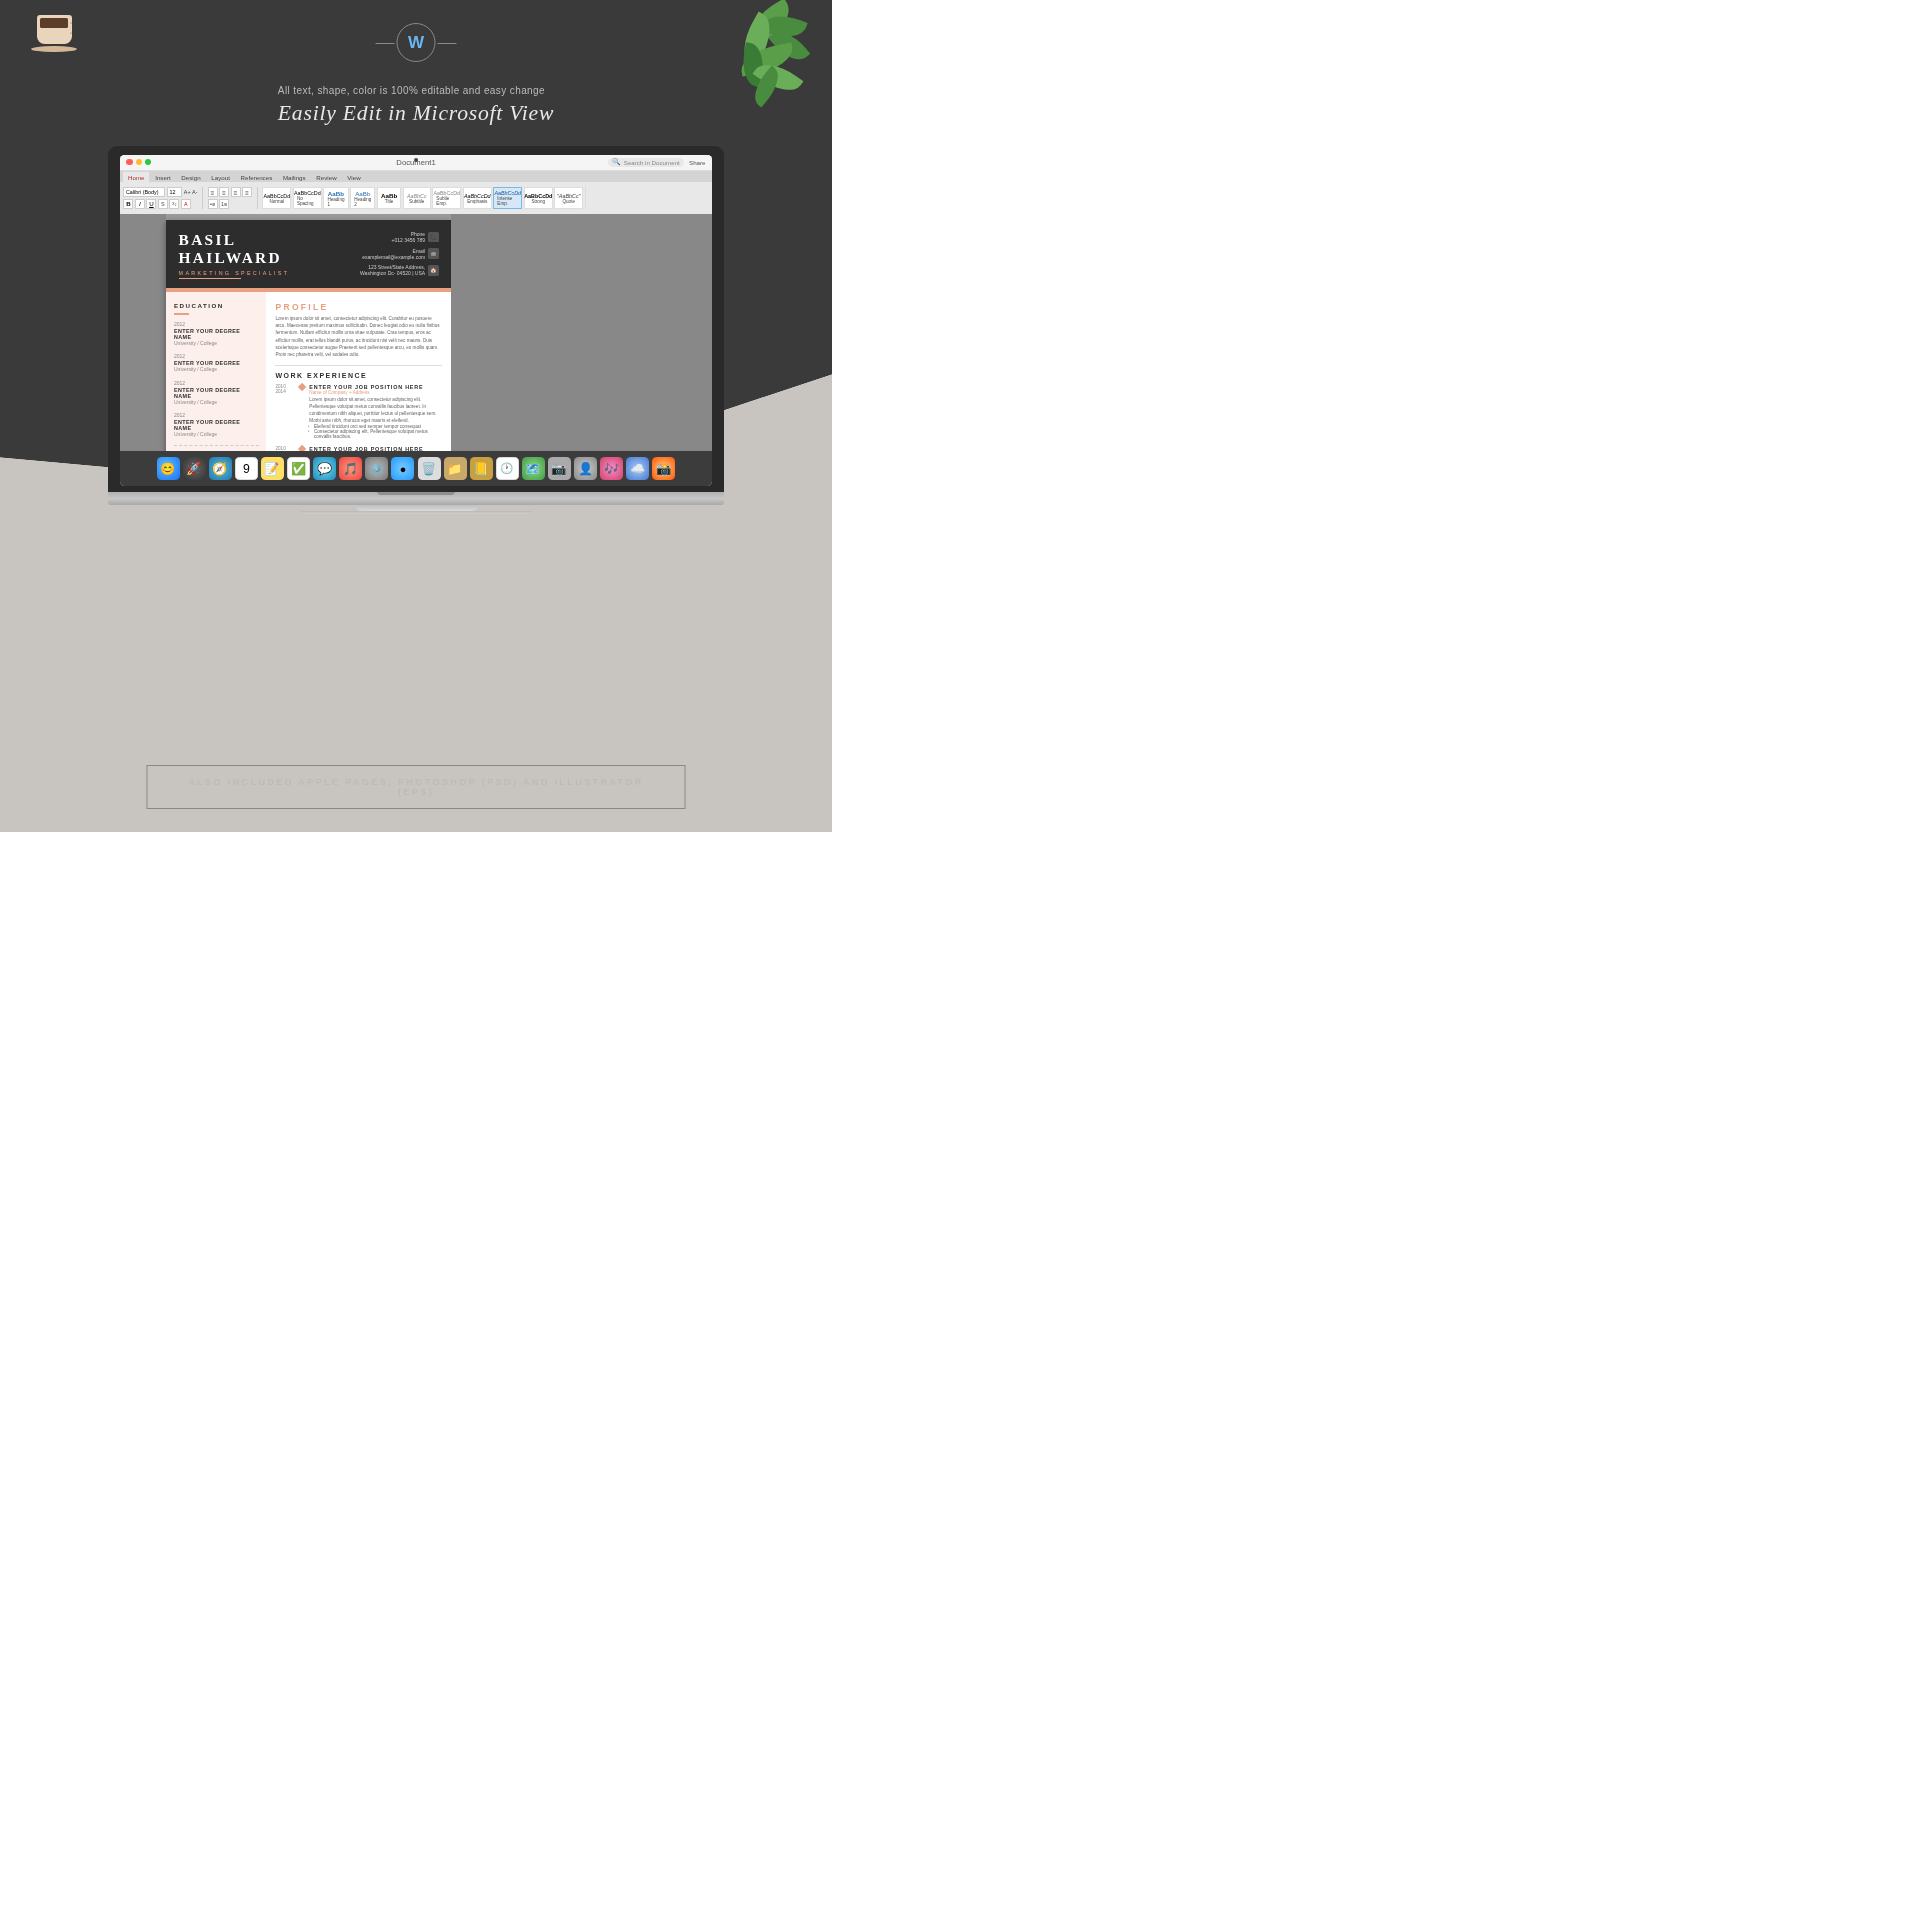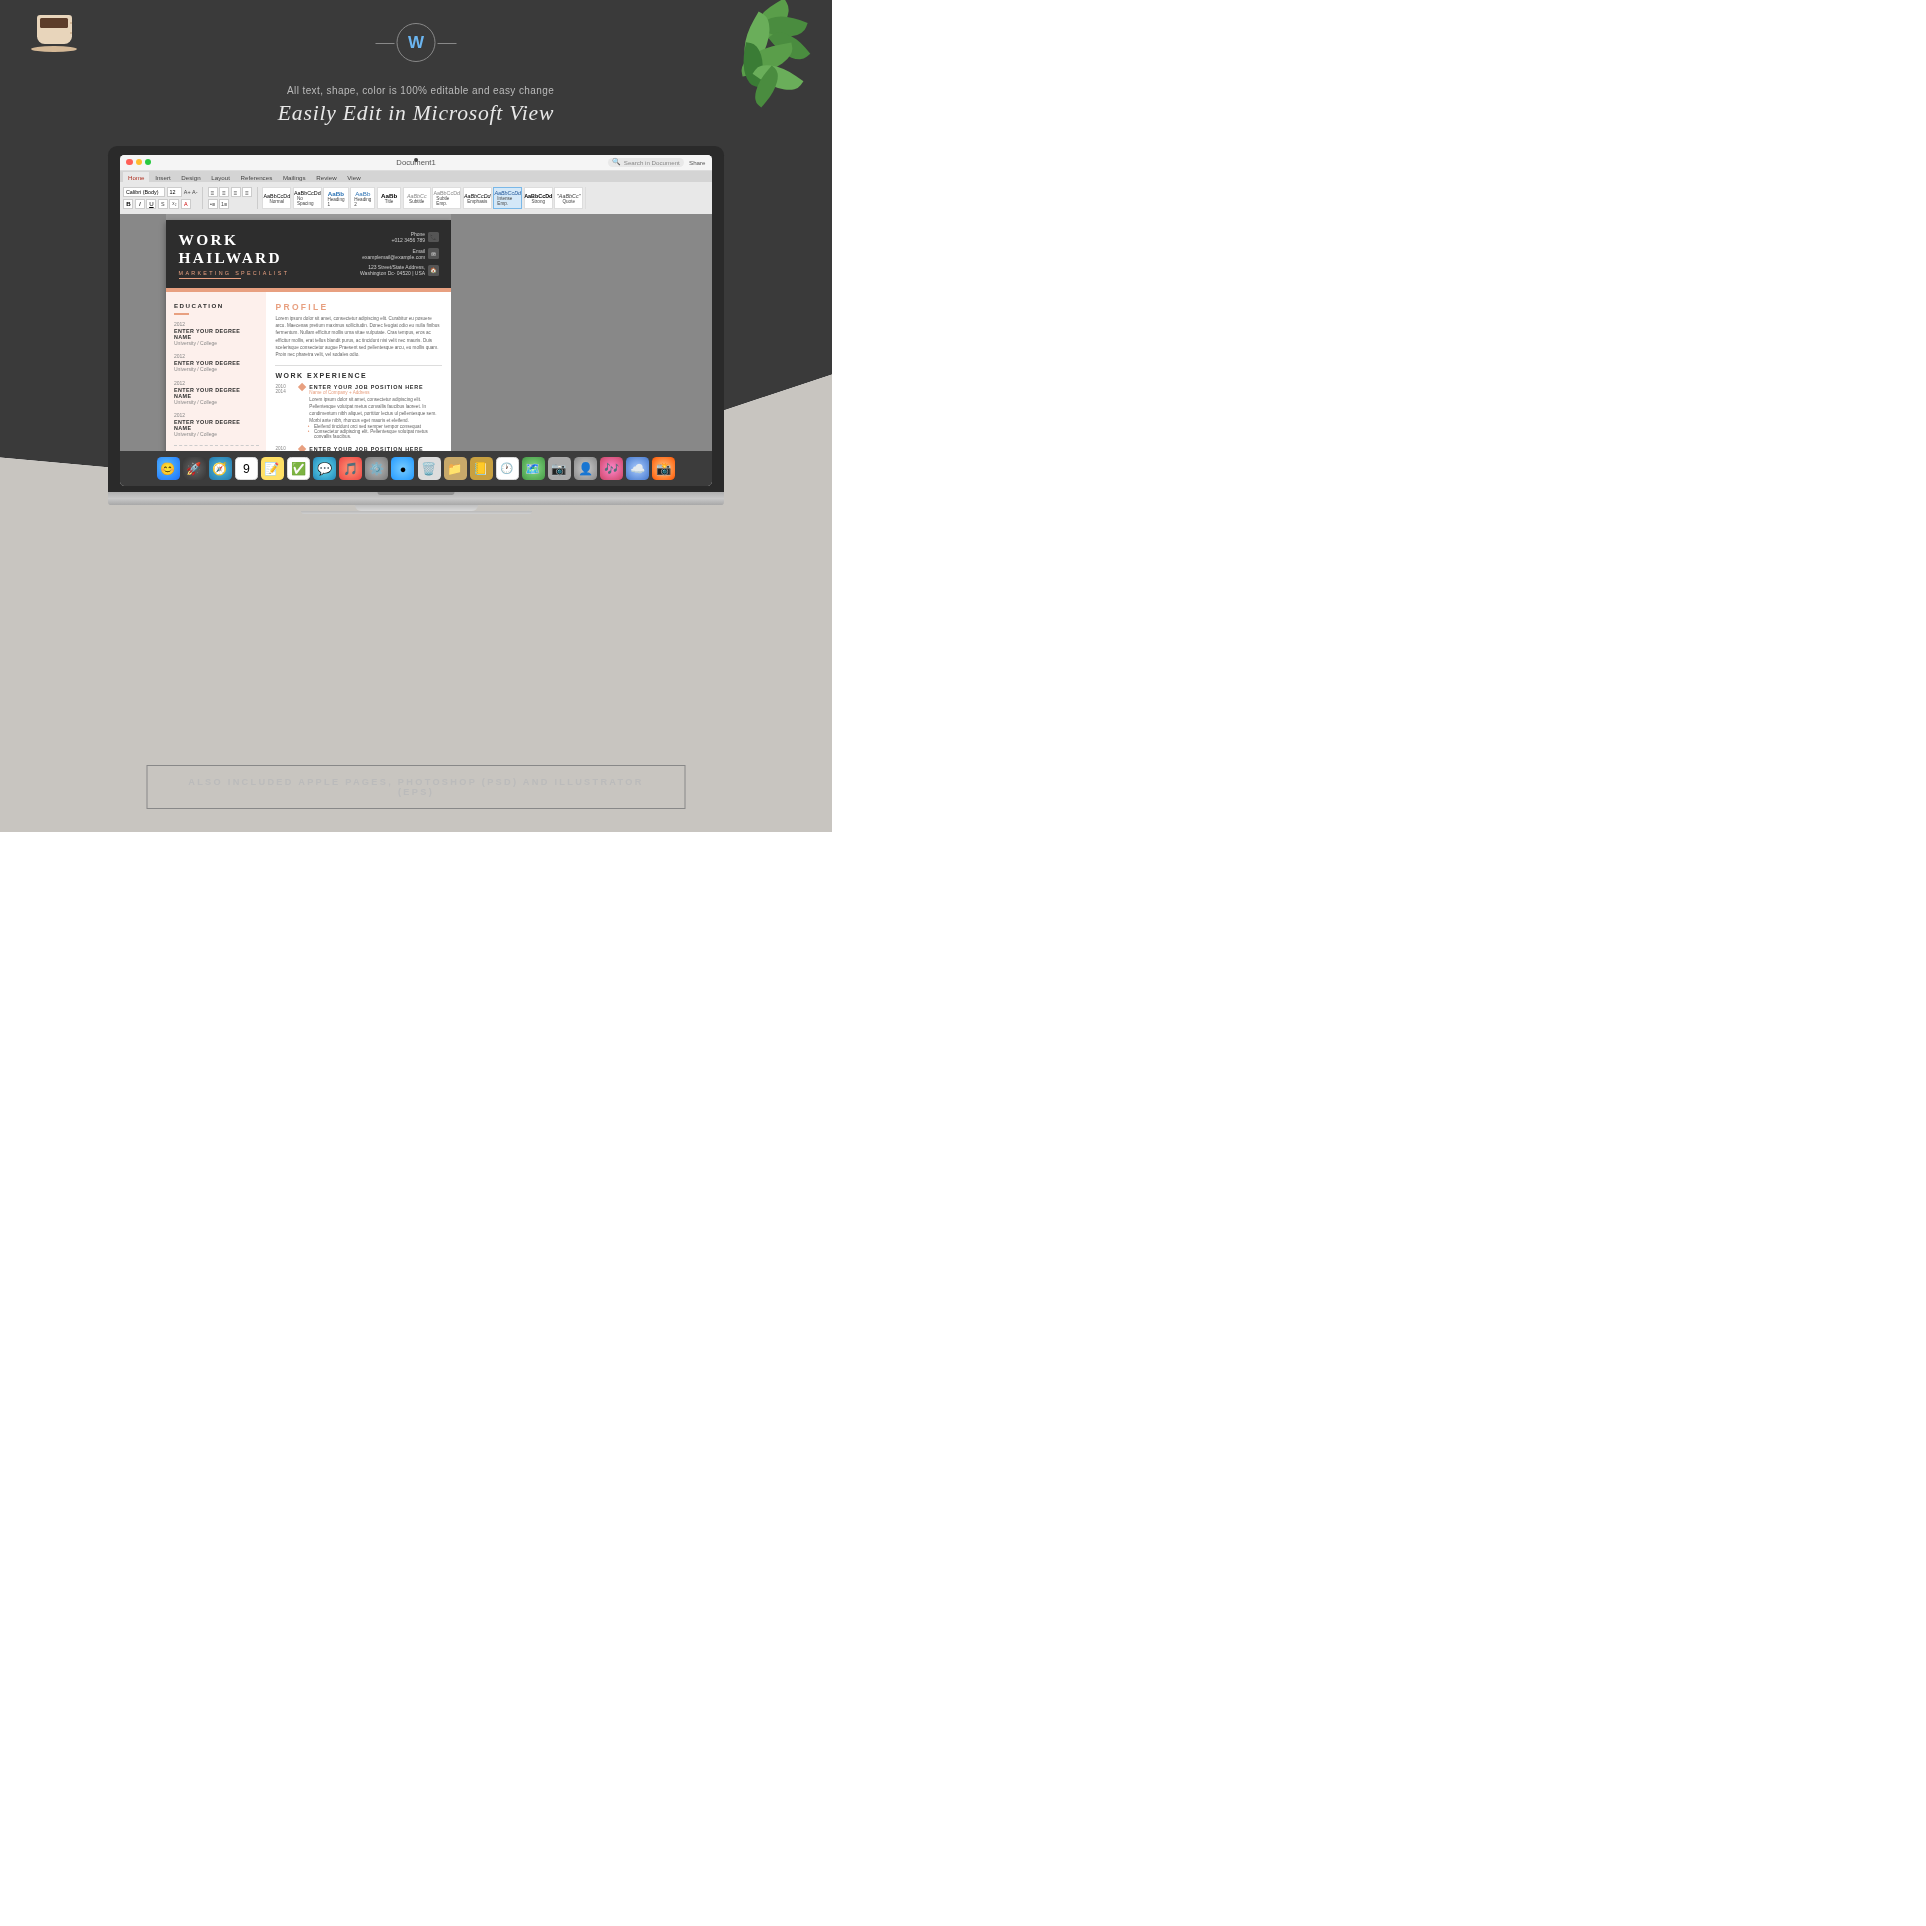--- a/index.html
+++ b/index.html
@@ -74,21 +74,21 @@
       font-size: 17px;
       font-weight: bold;
     }
 
     
     .subtitle-area {
       position: absolute;
       top: 85px;
       left: 50%;
       transform: translateX(-50%);
-      text-align: right;
+      text-align: left;
       z-index: 10;
       white-space: nowrap;
     }
 
     .subtitle-small {
       color: #bbb;
       font-size: 10px;
       letter-spacing: 0.4px;
       margin-bottom: 4.6px;
     }
@@ -813,21 +813,21 @@
 
           <div class="word-content-area">
 
             <div style="width:46px; background:#888;"></div>
 
             <div class="word-page">
 
               <div class="resume-header">
                 <div class="resume-name-area">
                   <div class="resume-name">
-                    <span>WORK</span><br>
+                    <span>BASIL</span><br>
                     <span>HAILWARD</span>
                   </div>
                   <div class="resume-title">MARKETING SPECIALIST</div>
                   <div class="resume-title-line"></div>
                 </div>
                 <div class="resume-contact">
                   <div class="contact-item">
                     <div style="text-align:right;">
                       <div class="contact-text">Phone</div>
                       <div class="contact-text">+012 3456 789</div>

